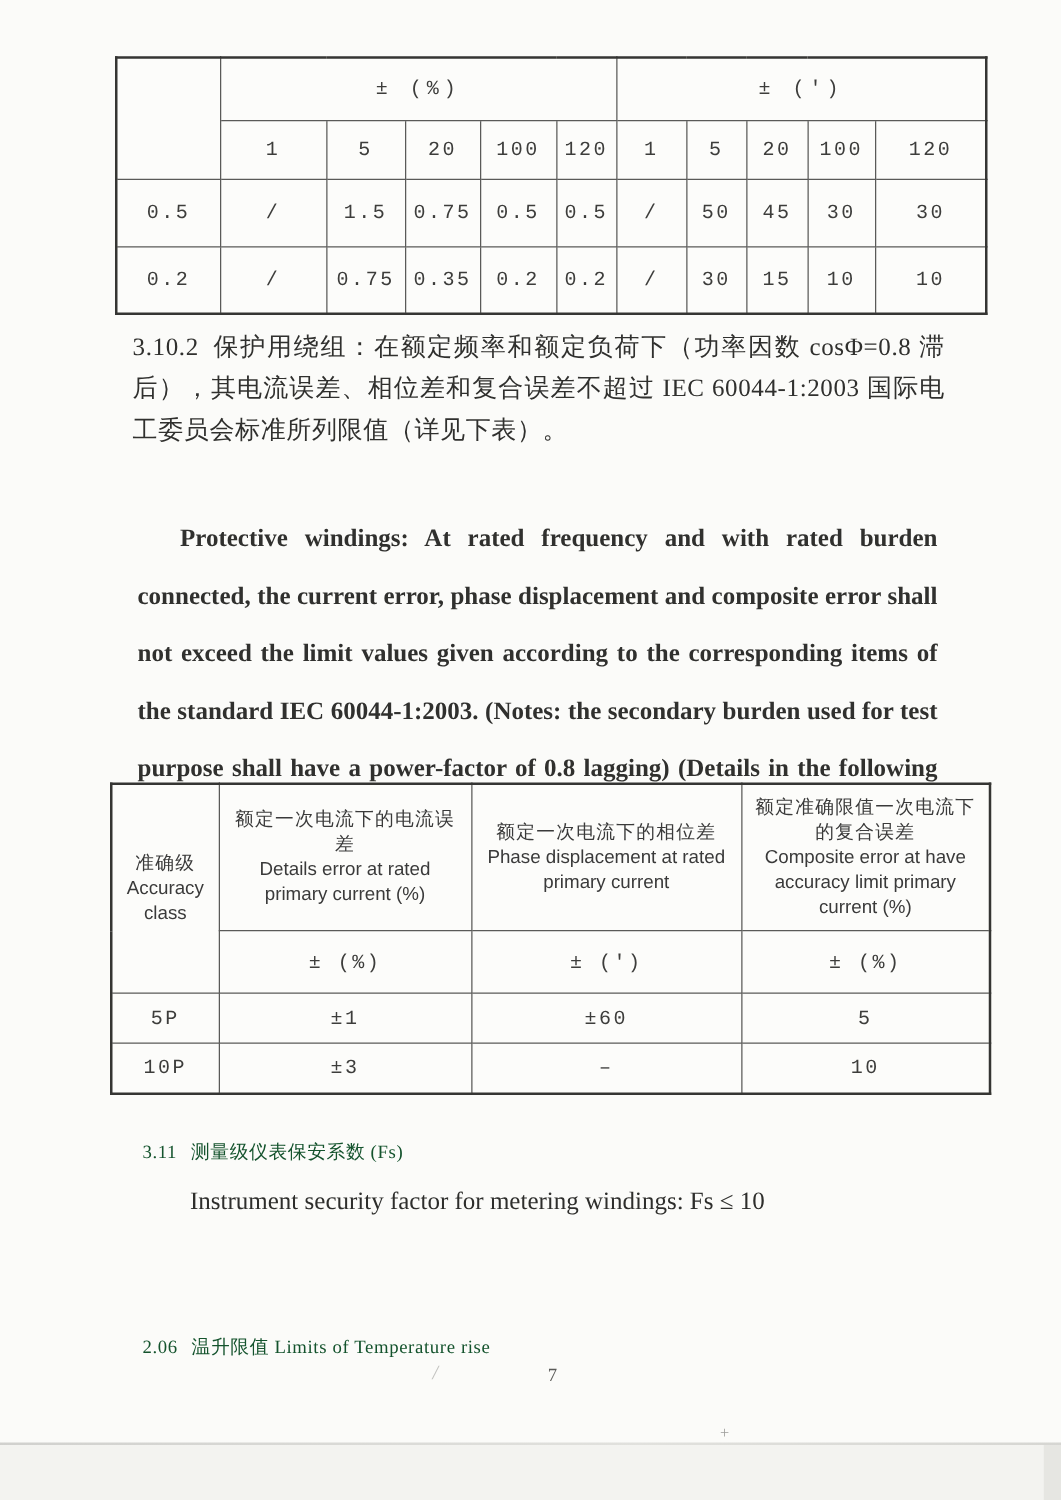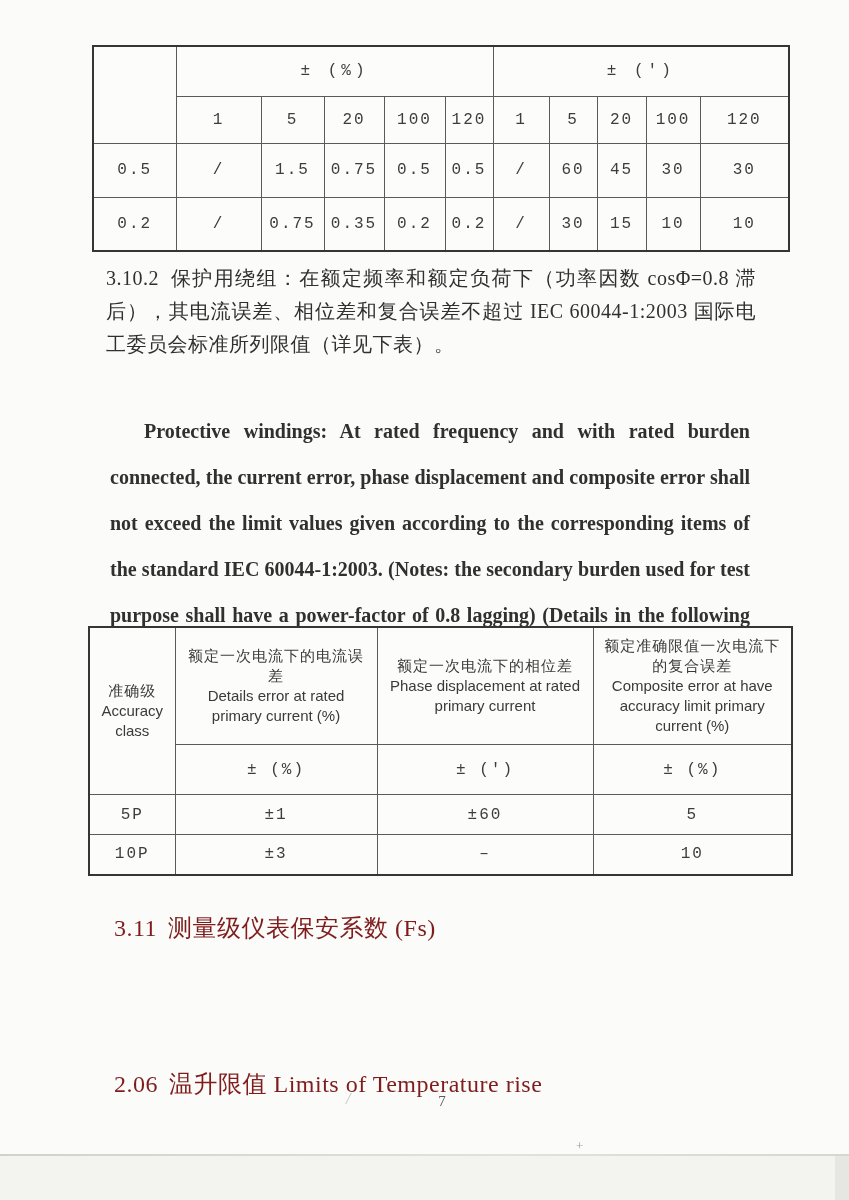--- a/index.html
+++ b/index.html
@@ -36,21 +36,21 @@
   .t2 tr.r-sub td { height: 50px; }
   .t2 tr.r-data td { height: 40px; }
 
   
   .para { position: absolute; text-align: justify; color: #30302e; }
   .p-zh { left: 106px; top: 262px; width: 650px; font-size: 20px; line-height: 33px; letter-spacing: 0.5px; }
   .p-en { left: 110px; top: 408px; width: 640px; font-size: 20px; line-height: 46px; text-indent: 34px; font-weight: bold; }
   .sec-num { margin-right: 11px; }
 
   
-  .sec-head { position: absolute; left: 114px; font-size: 24px; color: #7f1d1d; letter-spacing: 0.5px; }
+  .sec-head { position: absolute; left: 114px; font-size: 15px; color: #14532d; letter-spacing: 0.5px; }
   .sec-body { position: absolute; left: 152px; font-size: 20px; color: #2e2e2c; }
   .h311 { top: 912px; } .b311 { top: 950px; }
   .h312 { top: 988px; } .b312 { top: 1026px; }
   .h313 { top: 1068px; }
 
   .page-num { position: absolute; left: 420px; top: 1093px; width: 44px; text-align: center; font-size: 15px; color: #5a5a58; }
 
   
   .edge-line { position: absolute; left: 0; top: 1154px; width: 849px; height: 2px;
     background: linear-gradient(to right, #c9c9c6, #dcdcd8 60%, #cfcfcb); opacity: 0.85; }
@@ -97,21 +97,21 @@
       <td>120</td>
     </tr>
     <tr class="r-data">
       <td>0.5</td>
       <td>/</td>
       <td>1.5</td>
       <td>0.75</td>
       <td>0.5</td>
       <td>0.5</td>
       <td>/</td>
-      <td>60</td>
+      <td>50</td>
       <td>45</td>
       <td>30</td>
       <td>30</td>
     </tr>
     <tr class="r-data">
       <td>0.2</td>
       <td>/</td>
       <td>0.75</td>
       <td>0.35</td>
       <td>0.2</td>
@@ -169,20 +169,21 @@
     <tr class="r-data">
       <td>10P</td>
       <td>±3</td>
       <td>–</td>
       <td>10</td>
     </tr>
   </tbody>
     </table>
 
   <div class="sec-head h311"><span class="sec-num">3.11</span><span>测量级仪表保安系数 (Fs)</span></div>
+  <div class="sec-body b311">Instrument security factor for metering windings: Fs ≤ 10</div>
 
 
   <div class="sec-head h313"><span class="sec-num">2.06</span><span>温升限值 Limits of Temperature rise</span></div>
 
   <div class="page-num">7</div>
 
   <div class="slash-mark">/</div>
   <div class="edge-line"></div>
   <div class="below-strip"></div>
   <div class="corner-shade"></div>

